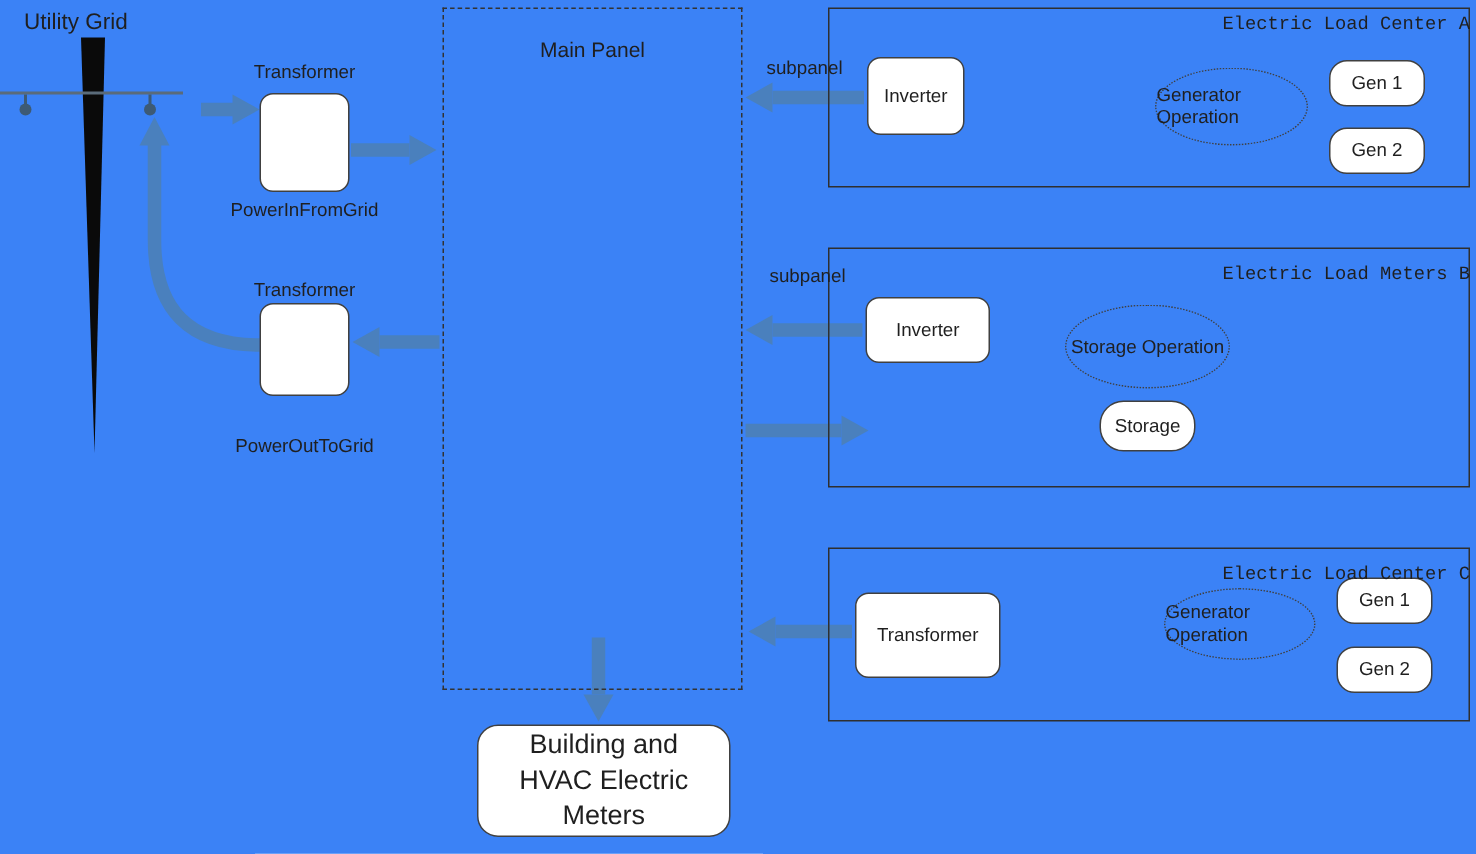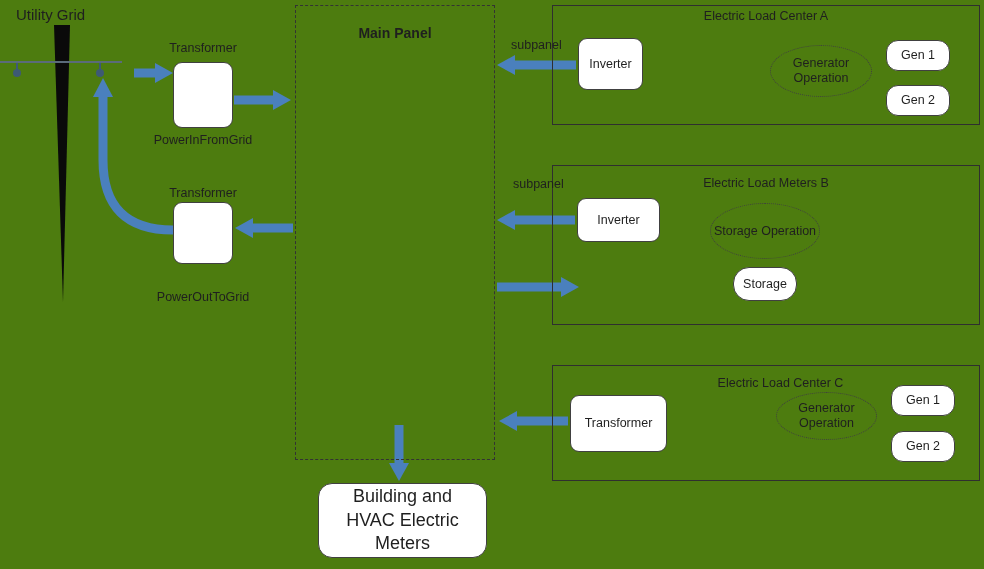--- a/index.html
+++ b/index.html
@@ -2,43 +2,43 @@
 <html style="--arrow: #4a80bd; --border: #404040;"><head>
 <meta charset="utf-8">
 <style>
   :root{
     --arrow:#4a80bd;
     --border:#404040;
     --ink:#1f1f1f;
   }
   *{box-sizing:border-box;margin:0;padding:0;}
   body{background:#ffffff;font-family:"Liberation Sans",sans-serif;color:var(--ink);}
-  .canvas{position:relative;width:984px;height:569px;background:#4d7c0f;overflow:hidden;}
+  .canvas{position:relative;width:984px;height:569px;background:#3b82f6;overflow:hidden;}
   svg.layer{position:absolute;left:0;top:0;z-index:1;}
   .arrow-shaft{stroke:var(--arrow);stroke-width:9;fill:none;}
   .arrow-head{fill:var(--arrow);stroke:none;}
   .pole{fill:#0a0a0a;}
   .crossbar{stroke:#5a6b7a;stroke-width:2;}
   .insulator-stem{stroke:#3d5a75;stroke-width:2;}
   .insulator-cap{fill:#3d5a75;}
   .lbl{position:absolute;z-index:3;font-size:12.5px;line-height:1.15;white-space:nowrap;}
   .lbl.center{text-align:center;white-space:normal;}
   .lbl.big{font-size:15px;}
   .node{position:absolute;z-index:2;background:#fff;border:1.4px solid var(--border);
         display:flex;align-items:center;justify-content:center;text-align:center;
         font-size:12.5px;line-height:1.15;}
   .rounded{border-radius:9px;}
   .pill{border-radius:12px;}
   .ellipse{position:absolute;z-index:2;border:1.6px dotted var(--border);border-radius:50%;
-           display:flex;align-items:center;justify-content:center;text-align:center;
+           display:flex;align-items:center;justify-content:center;
            font-size:12.5px;line-height:1.2;background:transparent;}
   .lc-box{position:absolute;z-index:1;border:1.4px solid #2f2f2f;background:transparent;}
-  .lc-title{position:absolute;z-index:3;font-size:12.5px;text-align:center;}
+  .lc-title{position:absolute;z-index:3;font-size:12.5px;text-align:right;font-family:Liberation Mono, monospace;}
   .main-panel{position:absolute;z-index:1;border:1.6px dashed #333;background:transparent;}
-  .mp-label{position:absolute;top:19px;left:0;width:100%;text-align:center;font-size:14px;font-weight:bold;}
+  .mp-label{position:absolute;top:19px;left:0;width:100%;text-align:center;font-size:14px;}
   .meters{position:absolute;z-index:2;border:1.4px solid var(--border);border-radius:14px;
           display:flex;align-items:center;justify-content:center;text-align:center;
           font-size:18px;line-height:1.3;padding:6px 18px;background:#fff;}
 </style>
 </head>
 <body>
 
 <div class="canvas">
 
   <svg class="layer" width="984" height="569" viewBox="0 0 984 569">

